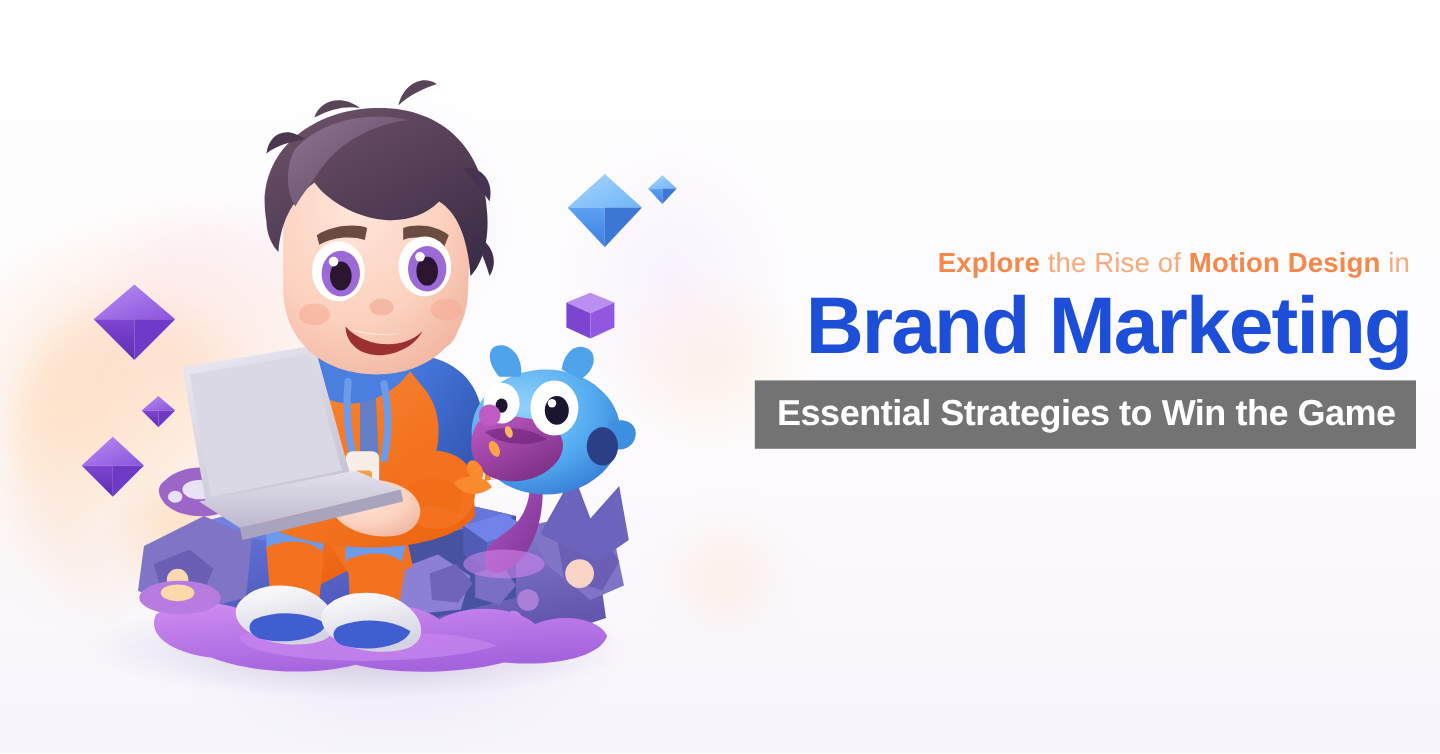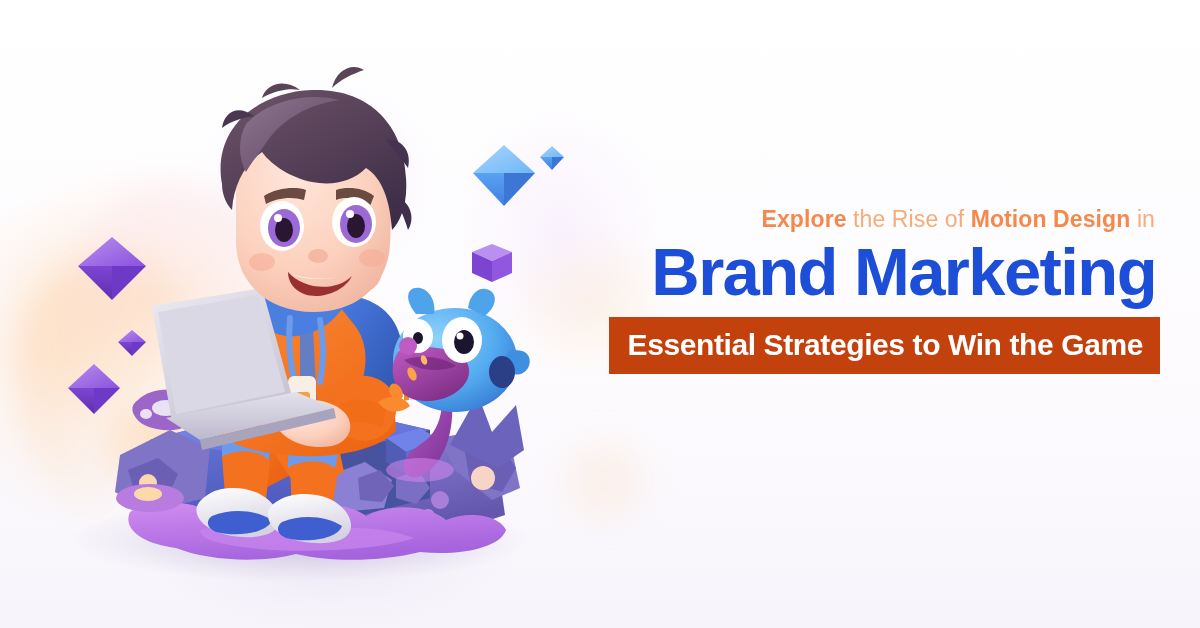--- a/index.html
+++ b/index.html
@@ -63,21 +63,21 @@
     left: 0;
     top: 0;
     width: 620px;
     height: 628px;
   }
   .illustration svg { display: block; width: 100%; height: 100%; }
 
   
   .copy {
     position: absolute;
-    left: 540px;
+    left: 560px;
     top: 204px;
     width: 620px;
     text-align: right;
   }
   .eyebrow {
     font-size: 23px;
     line-height: 30px;
     letter-spacing: 0.1px;
     color: #f5904a;
     white-space: nowrap;
@@ -96,21 +96,21 @@
     padding-right: 4px;
     margin-top: 2px;
   }
 
   .band-wrap {
     margin-top: 9px;
     display: flex;
     justify-content: flex-end;
   }
   .band {
-    background: #c2410c;
+    background: #737373;
     color: #ffffff;
     font-size: 30px;
     line-height: 34px;
     font-weight: 700;
     letter-spacing: -0.4px;
     padding: 11px 17px 12px 19px;
     white-space: nowrap;
   }
 </style>
 </head>

